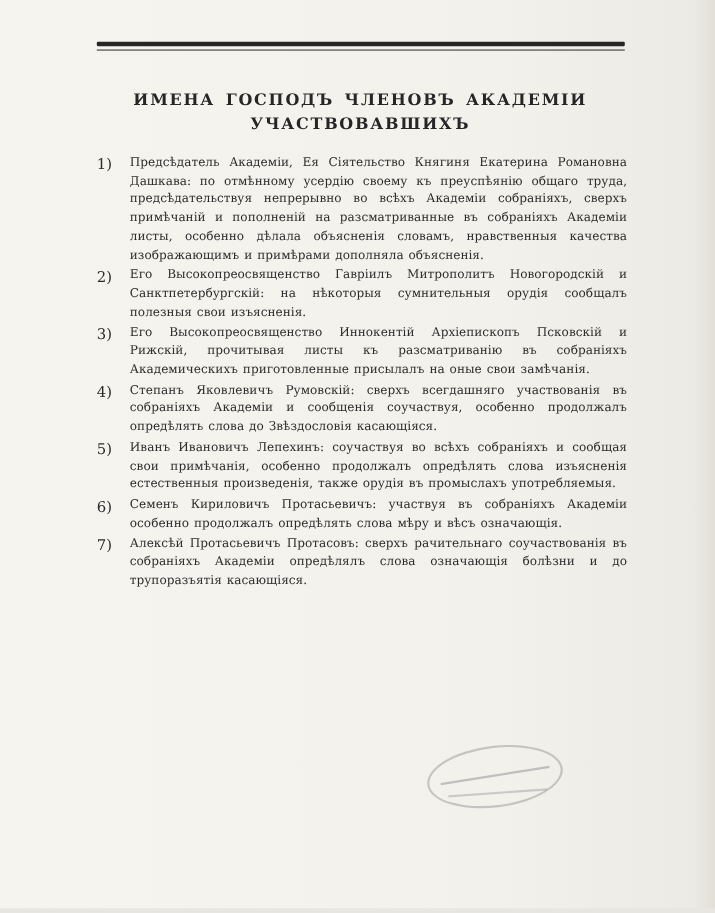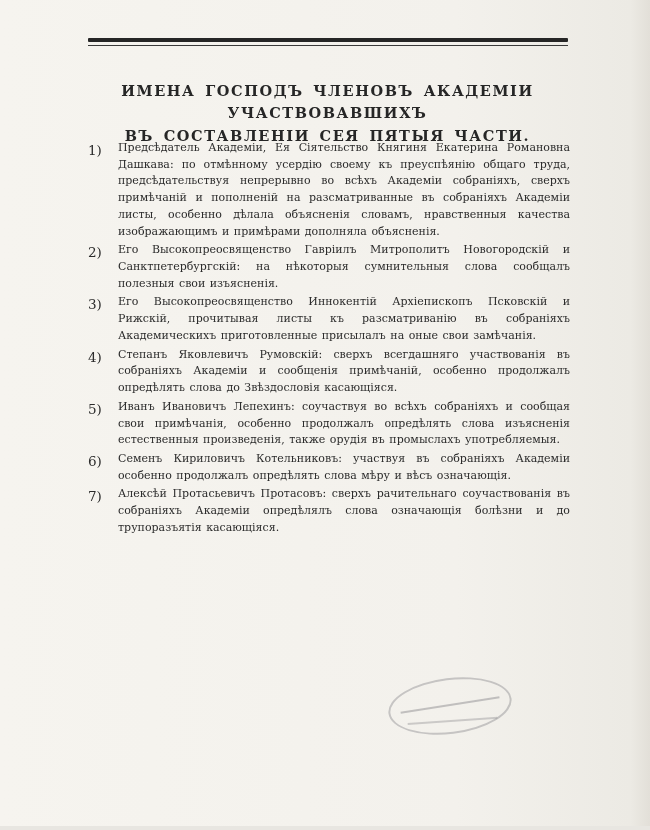--- a/index.html
+++ b/index.html
@@ -114,53 +114,52 @@
 
 <div class="page">
 
   <div class="rule-wrap">
     <div class="rule-thick"></div>
     <div class="rule-thin"></div>
   </div>
 
   <div class="title-block">
     <div class="title-line">ИМЕНА ГОСПОДЪ ЧЛЕНОВЪ АКАДЕМІИ УЧАСТВОВАВШИХЪ</div>
-    <div class="title-line">ВЪ СОСТАВЛЕНІИ СЕЯ ПЯТЫЯ ЧАСТИ.</div>
   </div>
 
   <div class="entries">
 
     <div class="entry">
       <div class="entry-number">1)</div>
       <div class="entry-text">Предсѣдатель Академіи, Ея Сіятельство Княгиня Екатерина Романовна Дашкава: по отмѣнному усердію своему къ преуспѣянію общаго труда, предсѣдательствуя непрерывно во всѣхъ Академіи собраніяхъ, сверхъ примѣчаній и пополненій на разсматриванные въ собраніяхъ Академіи листы, особенно дѣлала объясненія словамъ, нравственныя качества изображающимъ и примѣрами дополняла объясненія.</div>
     </div>
 
     <div class="entry">
       <div class="entry-number">2)</div>
-      <div class="entry-text">Его Высокопреосвященство Гавріилъ Митрополитъ Новогородскій и Санктпетербургскій: на нѣкоторыя сумнительныя слова сообщалъ полезныя свои изъясненія.</div>
+      <div class="entry-text">Его Высокопреосвященство Гавріилъ Митрополитъ Новогородскій и Санктпетербургскій: на нѣкоторыя сумнительныя орудія сообщалъ полезныя свои изъясненія.</div>
     </div>
 
     <div class="entry">
       <div class="entry-number">3)</div>
       <div class="entry-text">Его Высокопреосвященство Иннокентій Архіепископъ Псковскій и Рижскій, прочитывая листы къ разсматриванію въ собраніяхъ Академическихъ приготовленные присылалъ на оные свои замѣчанія.</div>
     </div>
 
     <div class="entry">
       <div class="entry-number">4)</div>
-      <div class="entry-text">Степанъ Яковлевичъ Румовскій: сверхъ всегдашняго участвованія въ собраніяхъ Академіи и сообщенія примѣчаній, особенно продолжалъ опредѣлять слова до Звѣздословія касающіяся.</div>
+      <div class="entry-text">Степанъ Яковлевичъ Румовскій: сверхъ всегдашняго участвованія въ собраніяхъ Академіи и сообщенія соучаствуя, особенно продолжалъ опредѣлять слова до Звѣздословія касающіяся.</div>
     </div>
 
     <div class="entry">
       <div class="entry-number">5)</div>
       <div class="entry-text">Иванъ Ивановичъ Лепехинъ: соучаствуя во всѣхъ собраніяхъ и сообщая свои примѣчанія, особенно продолжалъ опредѣлять слова изъясненія естественныя произведенія, также орудія въ промыслахъ употребляемыя.</div>
     </div>
 
     <div class="entry">
       <div class="entry-number">6)</div>
-      <div class="entry-text">Семенъ Кириловичъ Котельниковъ: участвуя въ собраніяхъ Академіи особенно продолжалъ опредѣлять слова мѣру и вѣсъ означающія.</div>
+      <div class="entry-text">Семенъ Кириловичъ Протасьевичъ: участвуя въ собраніяхъ Академіи особенно продолжалъ опредѣлять слова мѣру и вѣсъ означающія.</div>
     </div>
 
     <div class="entry">
       <div class="entry-number">7)</div>
       <div class="entry-text">Алексѣй Протасьевичъ Протасовъ: сверхъ рачительнаго соучаствованія въ собраніяхъ Академіи опредѣлялъ слова означающія болѣзни и до трупоразъятія касающіяся.</div>
     </div>
 
   </div>
 
   <div class="stamp"></div>

